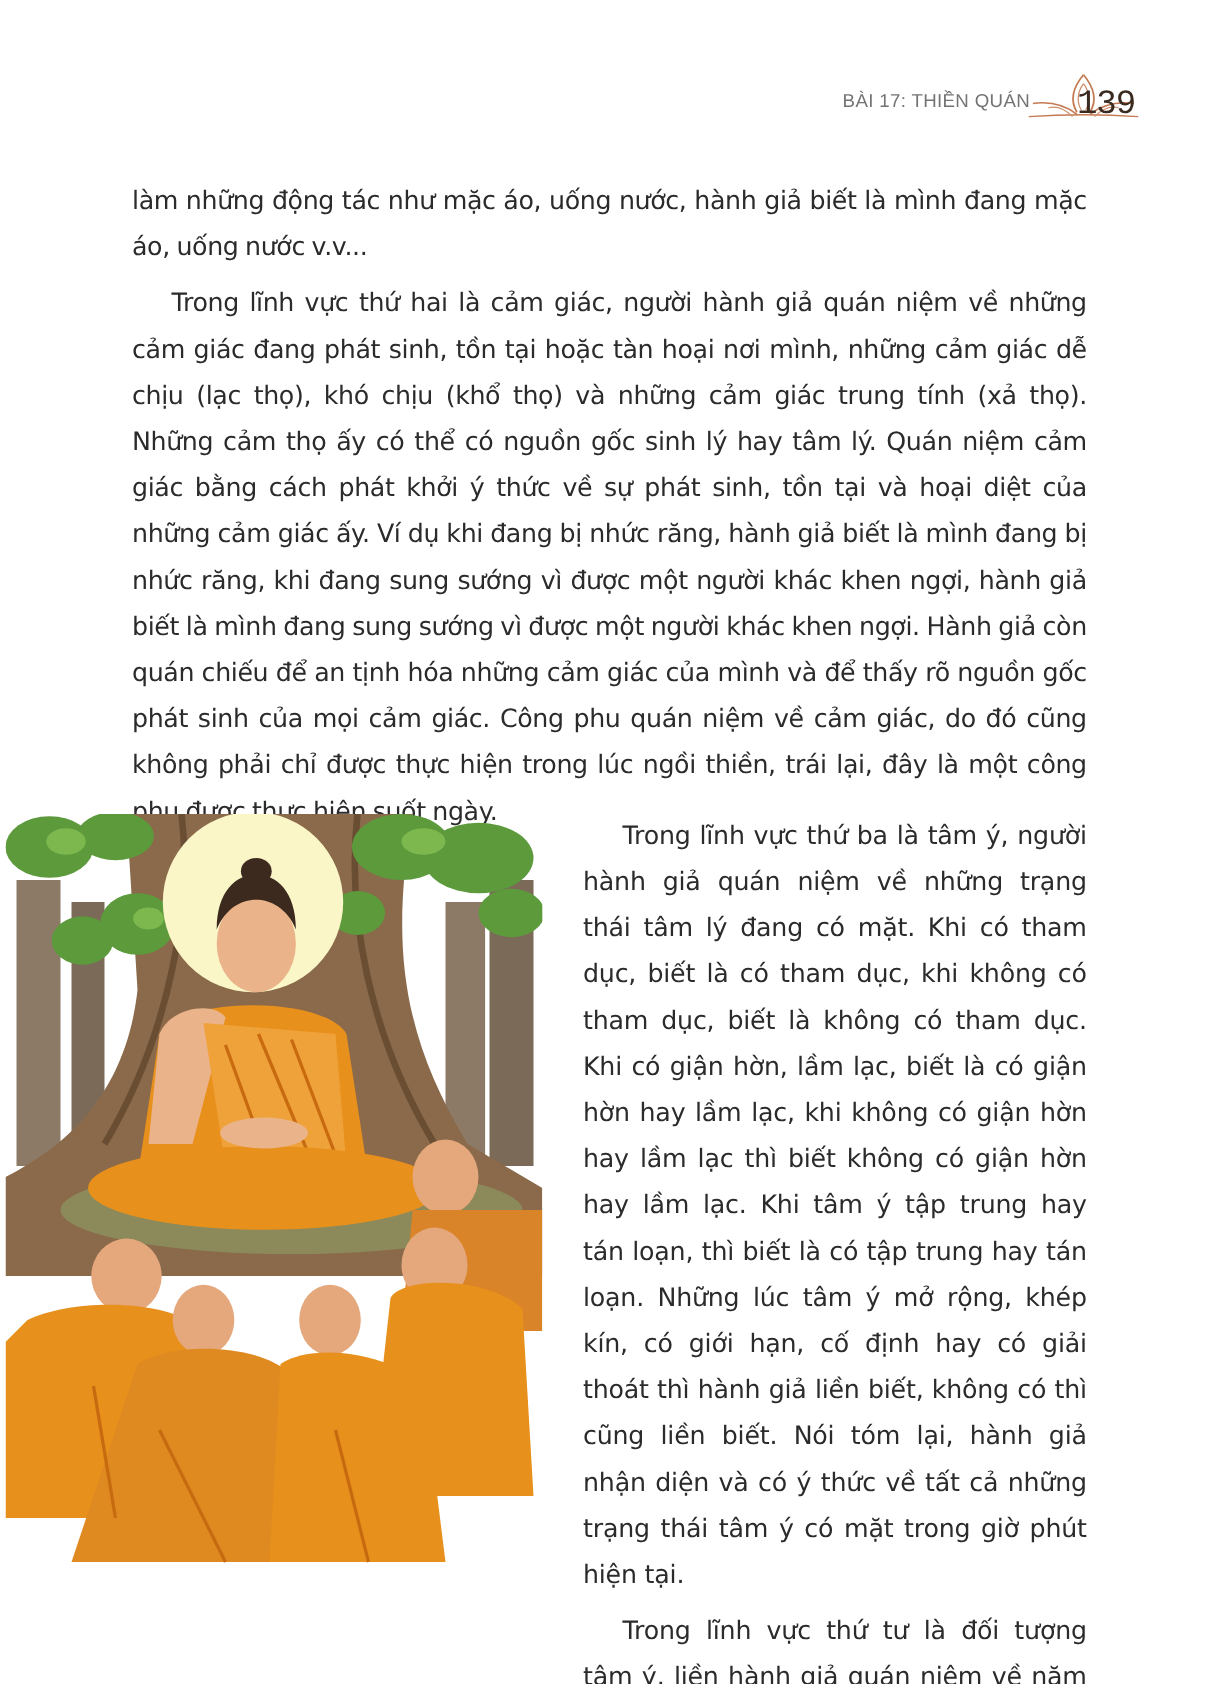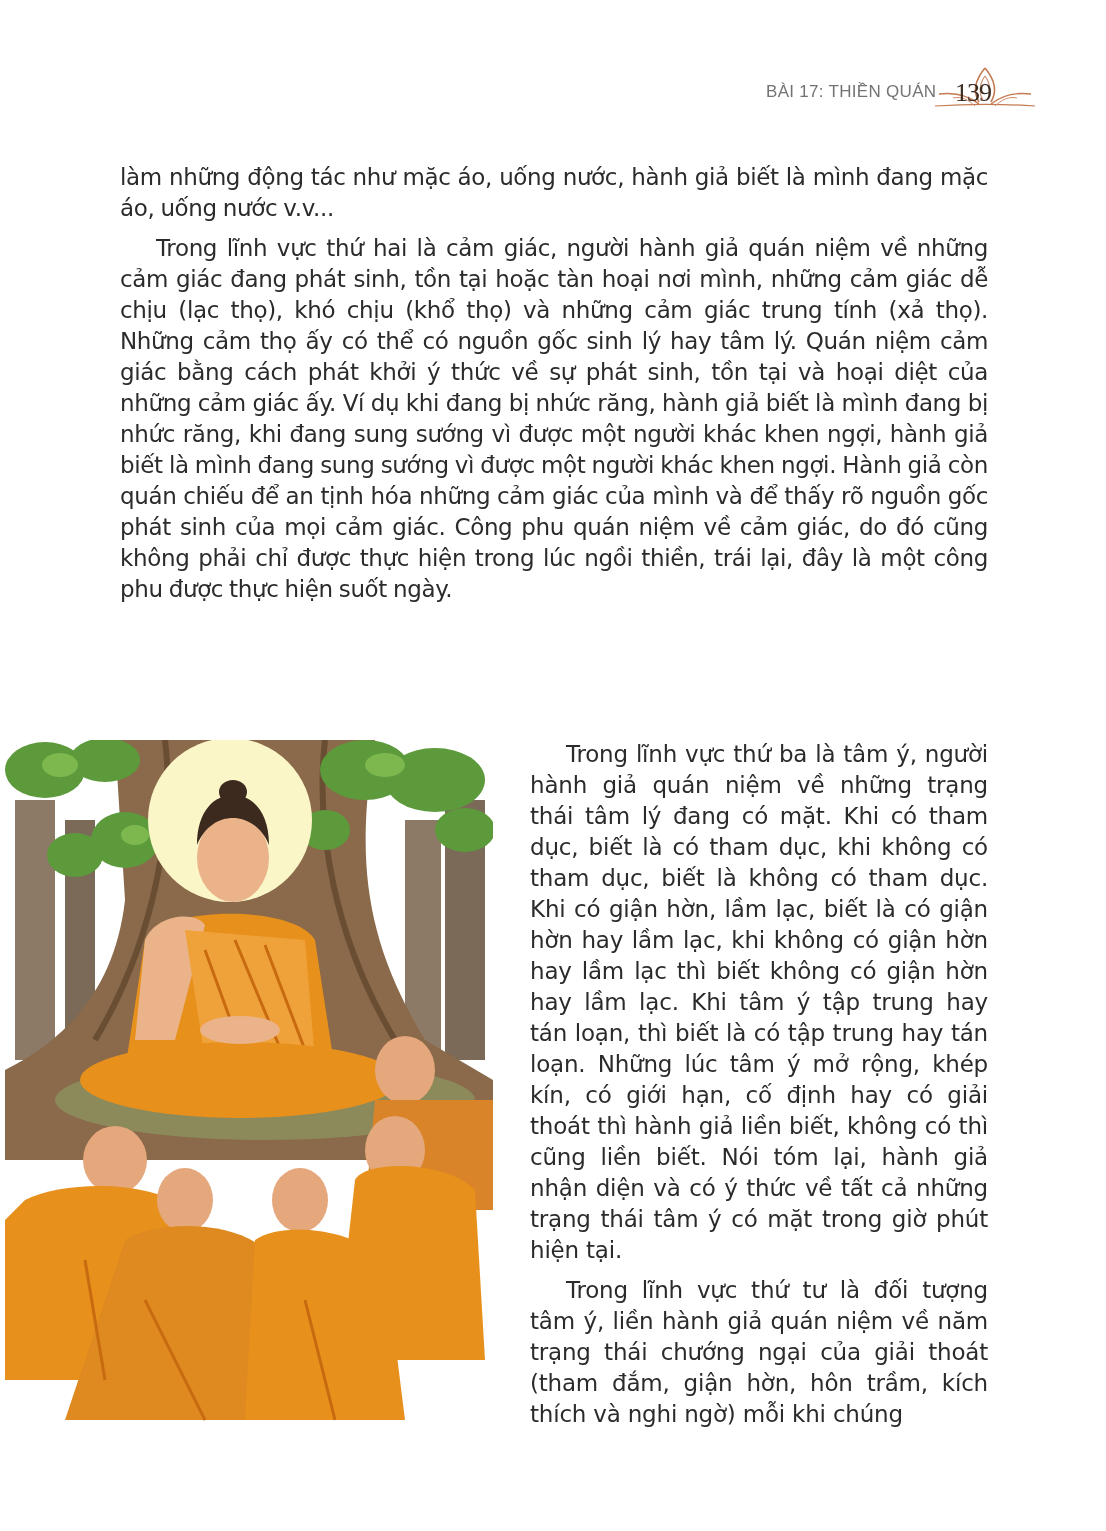--- a/index.html
+++ b/index.html
@@ -1,21 +1,21 @@
 <!DOCTYPE html>
 <html><head>
   <meta charset="utf-8">
   <style>
     html, body { margin: 0; padding: 0; background: #ffffff; }
     body { width: 1106px; height: 1531px; position: relative; overflow: hidden; font-family: "DejaVu Sans", sans-serif; color: #2a2a2a; }
     .header { position: absolute; top: 78px; left: 0; width: 1106px; height: 40px; }
     .chapter { position: absolute; left: 766px; top: 4px; font-family: "Liberation Sans", sans-serif; font-size: 17px; letter-spacing: 0.3px; color: #737373; }
     .ornament { position: absolute; left: 935px; top: -12px; width: 100px; height: 50px; }
-    .pagenum { position: absolute; left: 955px; top: 0px; font-family: Liberation Serif, serif; font-size: 26px; color: #3a2a20; letter-spacing: -1px; }
-    .body-text { position: absolute; font-family: "DejaVu Sans", sans-serif; font-size: 23px; line-height: 31px; color: #2b2b2b; text-align: justify; letter-spacing: -0.35px; word-spacing: -1px; }
+    .pagenum { position: absolute; left: 979px; top: 0px; font-family: Liberation Mono, monospace; font-size: 31px; color: #3a2a20; letter-spacing: -1px; }
+    .body-text { position: absolute; font-family: "DejaVu Sans", sans-serif; font-size: 23px; line-height: 42px; color: #2b2b2b; text-align: justify; letter-spacing: -0.35px; word-spacing: -1px; }
     .para { margin: 0 0 9px 0; }
     .indent { text-indent: 36px; }
     .full { left: 120px; width: 868px; top: 162px; }
     .narrow { left: 510px; width: 478px; top: 739px; }
     .narrow .para { letter-spacing: -0.2px; word-spacing: 0px; margin-left: 20px; }
     .illus { position: absolute; left: 5px; top: 740px; width: 488px; height: 690px; }
   </style>
 </head>
 <body>
 

